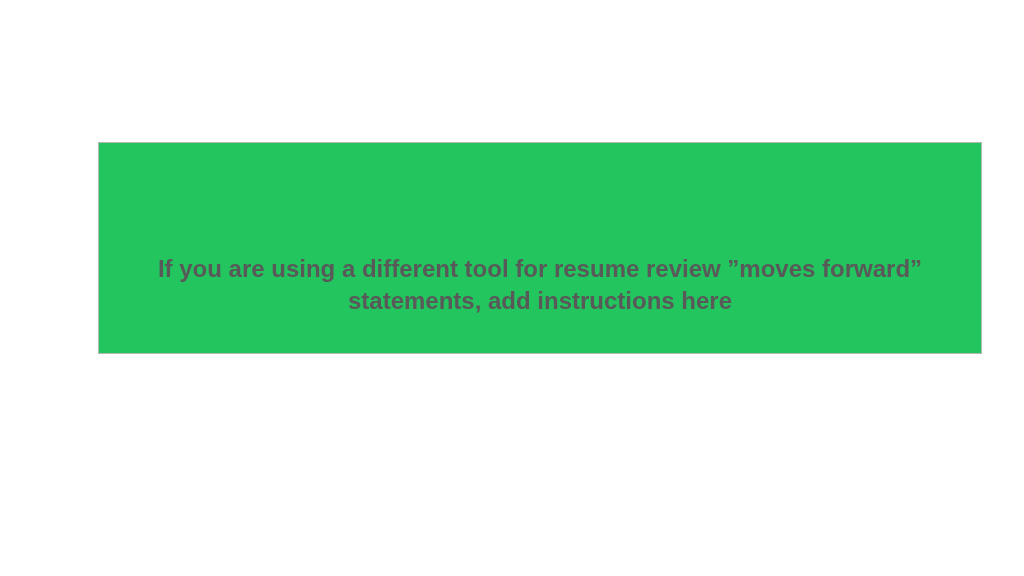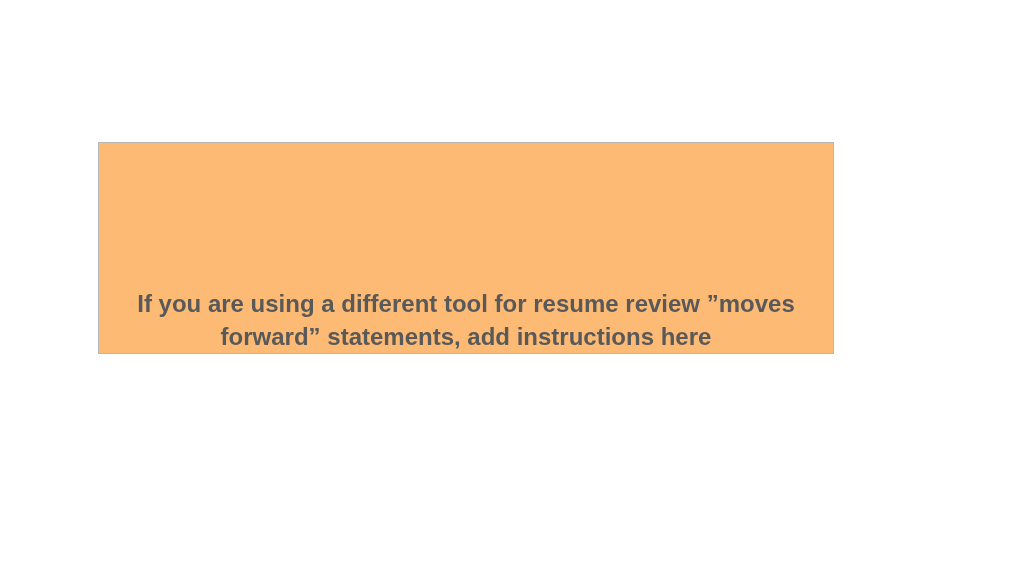--- a/index.html
+++ b/index.html
@@ -11,26 +11,26 @@
       width: 1024px;
       height: 576px;
       background: #ffffff;
       font-family: Arial, Helvetica, sans-serif;
       position: relative;
     }
     .callout-box {
       position: absolute;
       left: 98px;
       top: 142px;
-      width: 736px;
+      width: 884px;
       height: 212px;
-      background: #fdba74;
+      background: #22c55e;
       border: 1px solid #b8b8b8;
       display: flex;
-      align-items: flex-end;
+      align-items: center;
       justify-content: center;
       padding-top: 74px;
     }
     .callout-text {
       color: #595959;
       font-size: 24px;
       font-weight: bold;
       text-align: center;
       line-height: 1.35;
       max-width: 780px;

